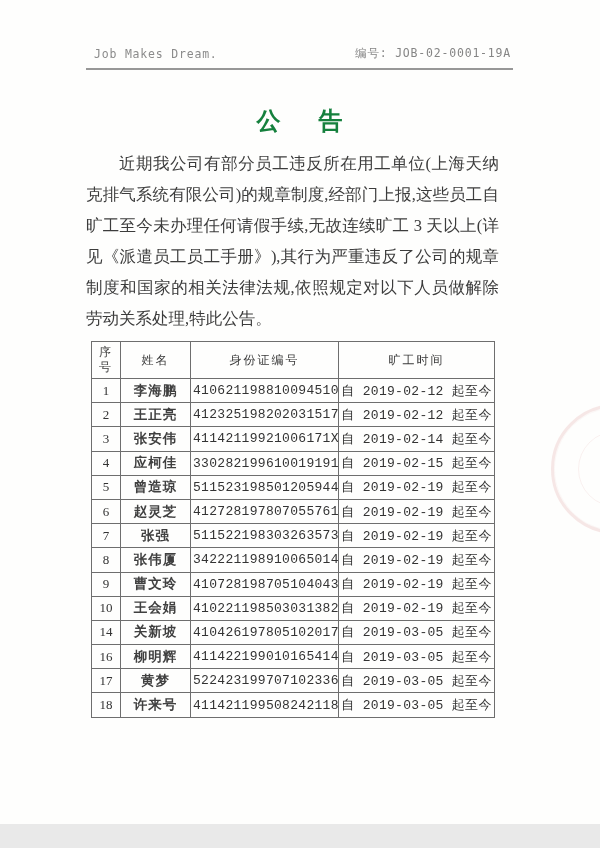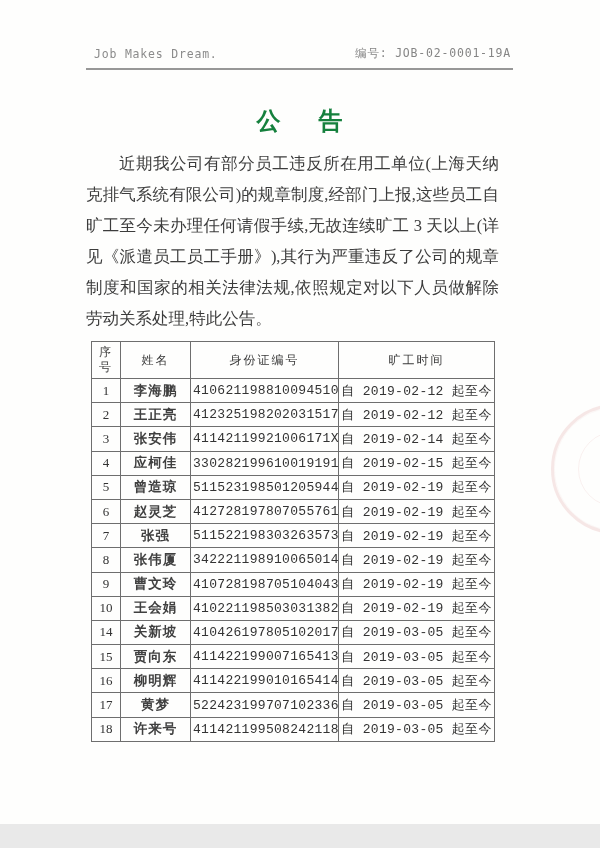--- a/index.html
+++ b/index.html
@@ -159,26 +159,20 @@
             <td data-name="row-id-cell">410221198503031382</td>
             <td data-name="row-period-cell">自 2019-02-19 起至今</td>
           </tr>
           <tr data-name="table-row">
             <td data-name="row-no-cell">14</td>
             <td data-name="row-name-cell">关新坡</td>
             <td data-name="row-id-cell">410426197805102017</td>
             <td data-name="row-period-cell">自 2019-03-05 起至今</td>
           </tr>
           <tr data-name="table-row">
-            <td data-name="row-no-cell">15</td>
-            <td data-name="row-name-cell">贾向东</td>
-            <td data-name="row-id-cell">411422199007165413</td>
-            <td data-name="row-period-cell">自 2019-03-05 起至今</td>
-          </tr>
-          <tr data-name="table-row">
             <td data-name="row-no-cell">16</td>
             <td data-name="row-name-cell">柳明辉</td>
             <td data-name="row-id-cell">411422199010165414</td>
             <td data-name="row-period-cell">自 2019-03-05 起至今</td>
           </tr>
           <tr data-name="table-row">
             <td data-name="row-no-cell">17</td>
             <td data-name="row-name-cell">黄梦</td>
             <td data-name="row-id-cell">522423199707102336</td>
             <td data-name="row-period-cell">自 2019-03-05 起至今</td>

